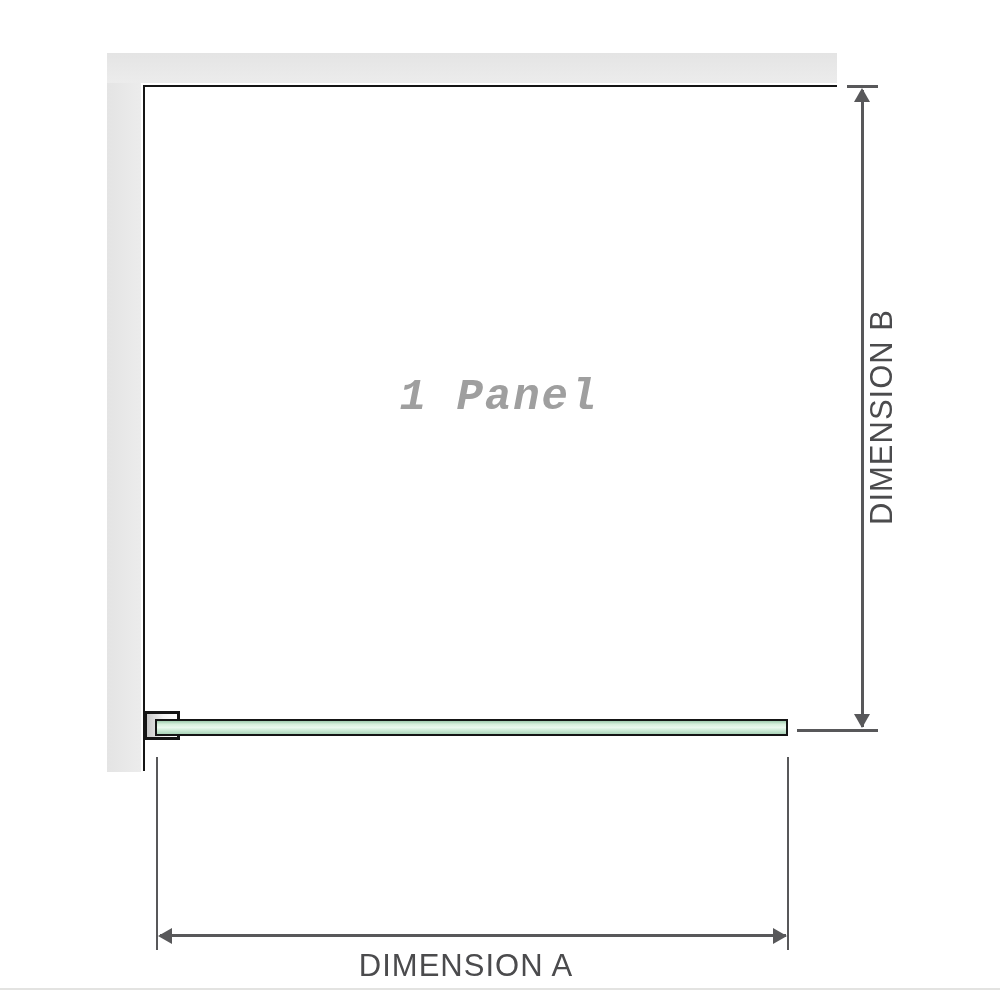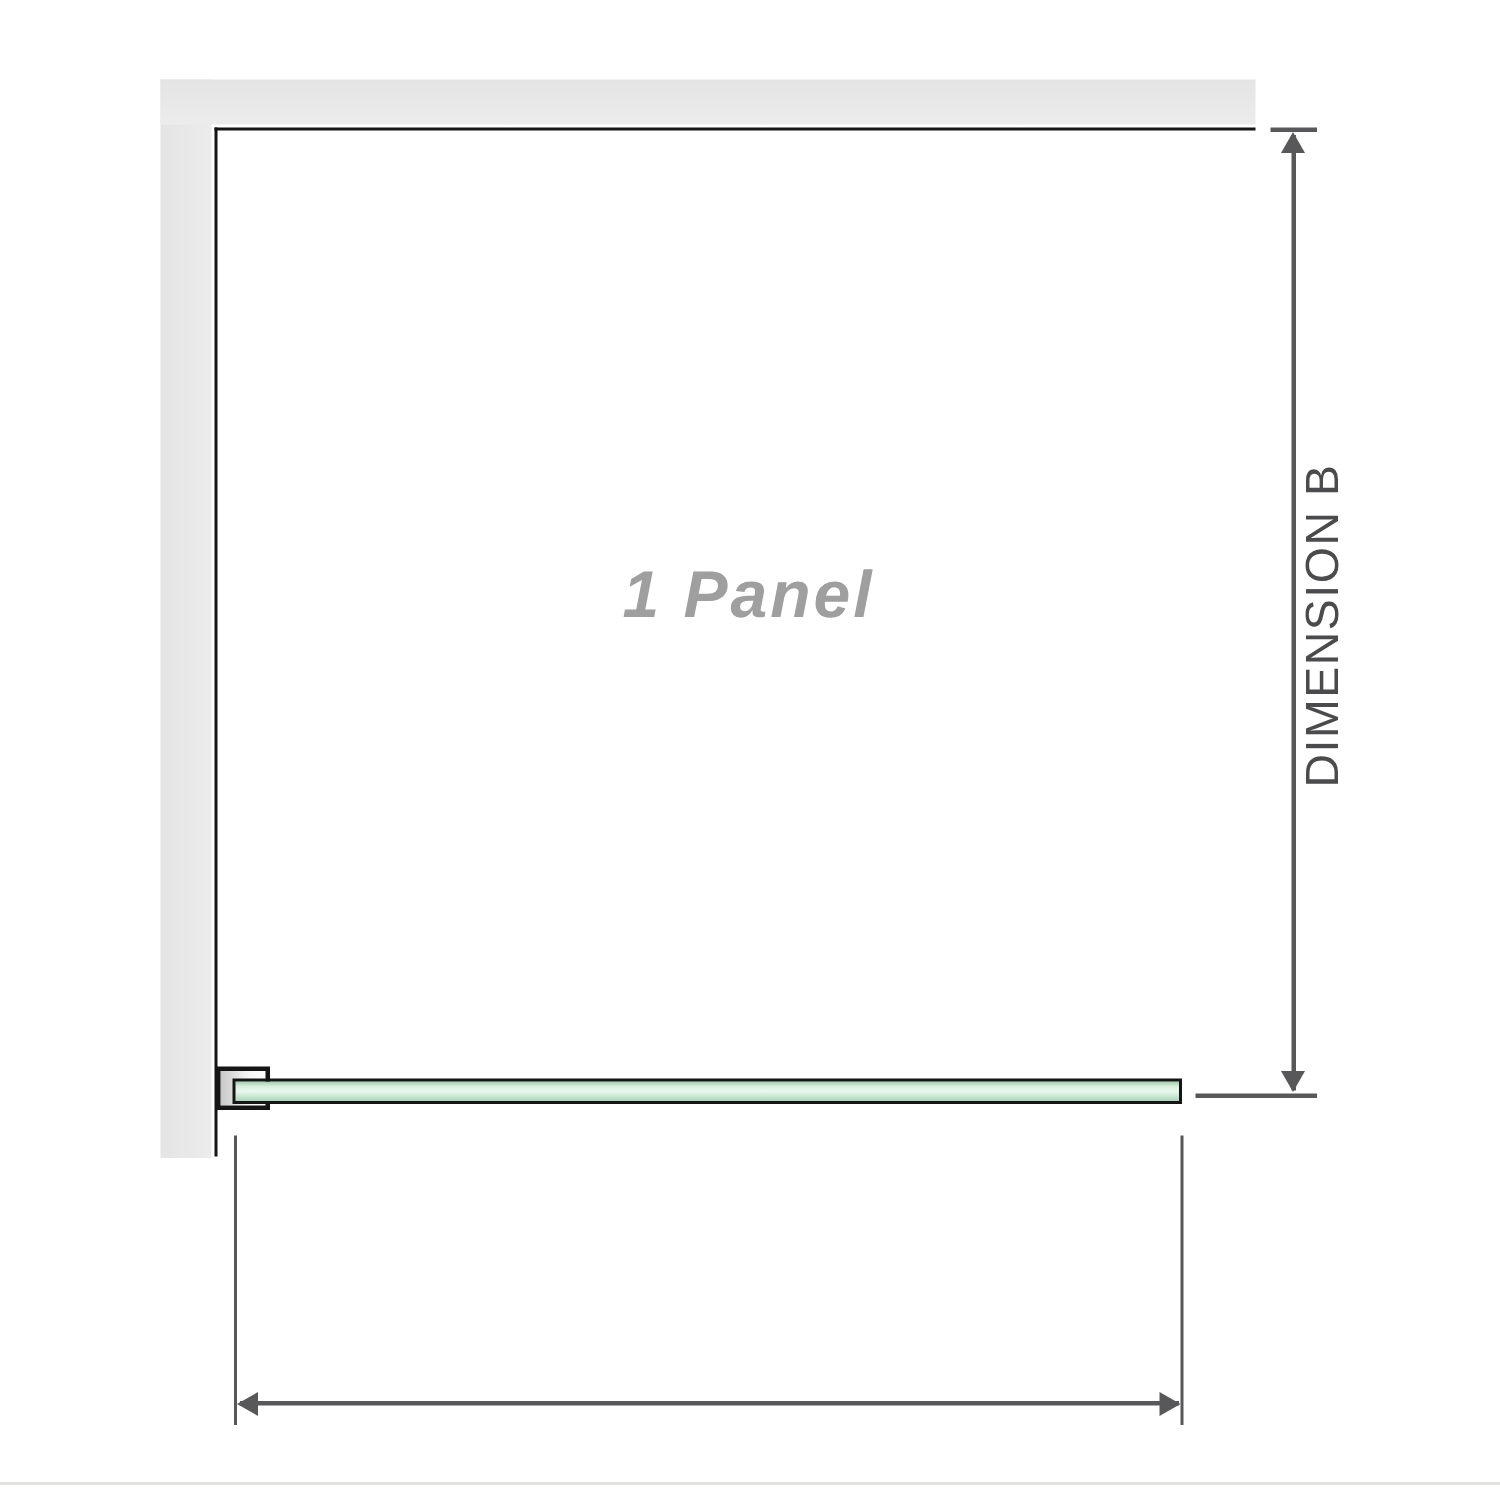--- a/index.html
+++ b/index.html
@@ -20,20 +20,21 @@
   .edge { position: absolute; background: var(--outline, #151515); }
   .edge-v { left: 143px; top: 85px; width: 2px; height: 686px; }
   .edge-h { left: 143px; top: 85px; width: 694px; height: 2px; }
   
   .panel-label {
     position: absolute; left: 299px; top: 372px; width: 400px;
     text-align: center;
     font-size: 44px; font-style: italic; font-weight: bold;
     letter-spacing: 2px;
     color: var(--panel-text, #9f9f9f);
+    font-family: Liberation Mono, monospace;
   }
   
   .bracket {
     position: absolute; left: 144px; top: 711px; width: 36px; height: 29px;
     box-sizing: border-box;
     border: 3px solid var(--outline, #151515);
     background: linear-gradient(90deg, var(--bracket-gray, #c7c7c7) 0%, #f3f3f3 55%, #ffffff 100%);
     z-index: 2;
   }
   
@@ -106,16 +107,17 @@
   <div class="dim dimb-line"></div>
   <div class="arrow dimb-arrow-down"></div>
   <div class="dim dimb-tick-bottom"></div>
   <div class="dim-label dimb-label">DIMENSION B</div>
 
   <div class="dim dima-ext-left"></div>
   <div class="dim dima-ext-right"></div>
   <div class="arrow dima-arrow-left"></div>
   <div class="dim dima-line"></div>
   <div class="arrow dima-arrow-right"></div>
+  <div class="dim-label dima-label">DIMENSION A</div>
 
   <div class="divider"></div>
 
 </div>
 
 </body></html>

